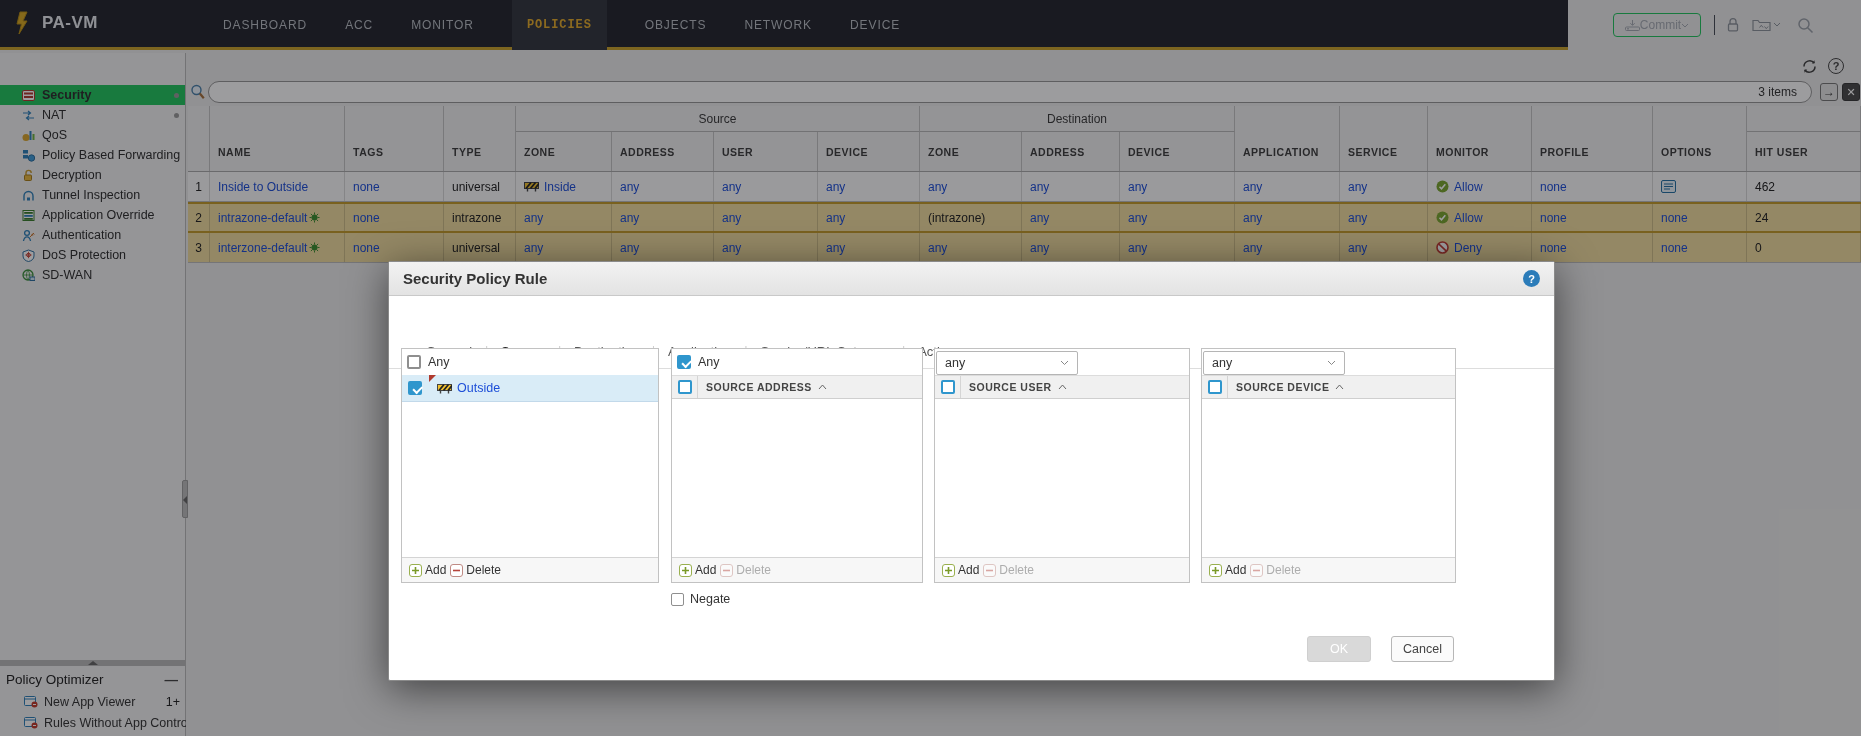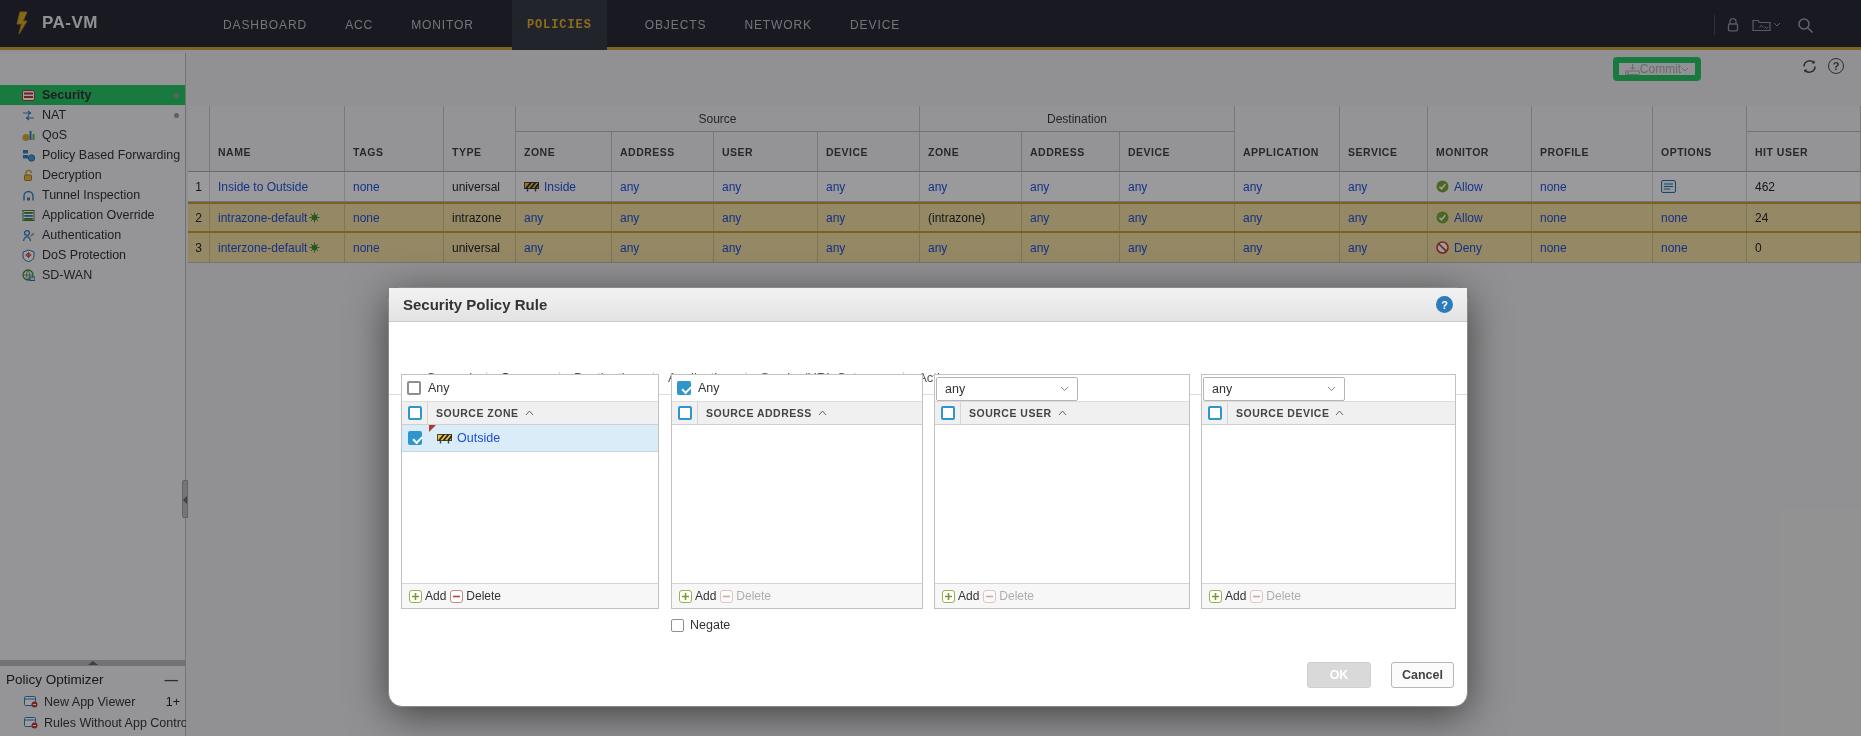--- a/index.html
+++ b/index.html
@@ -1,28 +1,28 @@
 <!DOCTYPE html>
 <html><head>
 <meta charset="utf-8">
 <style>
   html,body{margin:0;padding:0;background:#333;}
   *{box-sizing:border-box;}
   .stage{position:relative;width:1861px;height:736px;overflow:hidden;
     font-family:"Liberation Sans",sans-serif;background:#ececec;}
 
   
-  .nav{position:absolute;left:0;top:0;width:1861px;height:50px;background:#23262d;border-bottom:3px solid #c8a22c;}
+  .nav{position:absolute;left:0;top:0;width:1568px;height:50px;background:#23262d;border-bottom:3px solid #c8a22c;}
   .brand{position:absolute;left:12px;top:10px;display:flex;align-items:center;gap:8px;}
   .brand-name{color:#e8eaee;font-size:17px;font-weight:bold;letter-spacing:.5px;}
   .nav-items{position:absolute;left:223px;top:0;height:50px;display:flex;align-items:center;gap:38px;}
   .nav-item{color:#b9bdc4;font-size:12px;letter-spacing:.9px;cursor:pointer;height:50px;display:flex;align-items:center;}
   .nav-item.active{color:#e3aa2b;font-weight:bold;background:#32363f;padding:0 15px;font-family:Liberation Mono, monospace;}
-  .commit-btn{position:absolute;left:1613px;top:13px;width:88px;height:24px;border:6px solid #22c55e;border-radius:4px;
-    display:flex;align-items:center;justify-content:center;color:#a6abb3;font-size:12px;cursor:pointer;margin-top:44px;}
+  .commit-btn{position:absolute;left:1613px;top:13px;width:88px;height:24px;border:1px solid #22c55e;border-radius:4px;
+    display:flex;align-items:center;justify-content:center;color:#a6abb3;font-size:12px;cursor:pointer;}
   .nav-sep{position:absolute;left:1714px;top:15px;width:1px;height:20px;background:#474c55;}
   .nav-ico{position:absolute;top:17px;cursor:pointer;display:flex;align-items:center;gap:2px;}
 
   
   .sidebar{position:absolute;left:0;top:53px;width:186px;height:683px;background:#f2f2f2;border-right:1px solid #b9b9b9;}
   .side-item{position:relative;height:20px;display:flex;align-items:center;padding-left:22px;gap:7px;
     font-size:12.5px;color:#2e2e2e;cursor:pointer;white-space:nowrap;}
   .side-item.sel{background:#22c55e;font-weight:bold;}
   .side-dot{position:absolute;right:6px;top:8px;width:5px;height:5px;border-radius:50%;background:#9a9a9a;}
   .splitter{position:absolute;left:0;top:607px;width:186px;height:6px;background:#b9b9b9;}
@@ -63,22 +63,22 @@
   .trow.sel{border-top:2px solid #c49b2b;border-bottom:2px solid #c49b2b;height:31px;}
   .td{display:flex;align-items:center;padding-left:8px;gap:5px;font-size:12px;color:#222;
     border-right:1px solid rgba(0,0,0,.14);overflow:hidden;white-space:nowrap;}
   .td.num{justify-content:center;padding-left:0;}
   .lnk{color:#1d4ed8;cursor:pointer;text-decoration:none;}
 
   
   .dim{position:absolute;left:0;top:0;width:1861px;height:736px;background:rgba(10,11,14,.40);z-index:40;}
 
   
-  .modal{position:absolute;left:388px;top:287px;width:1080px;height:420px;background:#fff;z-index:60;
-    border:1px solid #8a8a8a;border-radius:14px;box-shadow:0 8px 40px rgba(0,0,0,.55);}
+  .modal{position:absolute;left:388px;top:261px;width:1167px;height:420px;background:#fff;z-index:60;
+    border:1px solid #8a8a8a;border-radius:2px;box-shadow:0 8px 40px rgba(0,0,0,.55);}
   .m-head{height:34px;background:linear-gradient(#f2f2f2,#e3e3e3);border-bottom:1px solid #c9c9c9;
     display:flex;align-items:center;padding:0 14px;}
   .m-title{font-size:15px;font-weight:bold;color:#333;flex:1;}
   .m-help{width:17px;height:17px;border-radius:50%;background:#2b7cb9;color:#fff;font-size:11px;font-weight:bold;
     display:flex;align-items:center;justify-content:center;cursor:pointer;}
   .m-tabs{height:73px;border-bottom:1px solid #ddd;display:flex;align-items:flex-end;padding-left:24px;}
   .m-tab{padding:0 13px 10px;font-size:13px;color:#555;cursor:pointer;margin-bottom:-1px;}
   .m-tab.active{font-weight:bold;color:#222;border-bottom:3px solid #0a95d6;padding-bottom:7px;}
   .m-tab.alert{border-bottom:3px solid #cf4d4d;padding-bottom:7px;}
   .m-pipe{color:#c9c9c9;padding-bottom:12px;font-size:11px;}
@@ -102,21 +102,21 @@
   .cb.blue{border-color:#2f96cd;}
   .cb.checked{background:#2f96cd;border-color:#2f96cd;}
   .cb.checked::after{content:"";position:absolute;left:2.5px;top:2.5px;width:7px;height:3.5px;
     border-left:2px solid #fff;border-bottom:2px solid #fff;transform:rotate(-45deg);}
   .cb.small{width:13px;height:13px;border-width:1.5px;}
 
   .select{width:142px;height:24px;margin:1px 0 0 1px;border:1px solid #b5b5b5;border-radius:2px;background:#fff;
     display:flex;align-items:center;justify-content:space-between;padding:0 8px;font-size:12.5px;color:#333;cursor:pointer;}
 
   .negate{position:absolute;left:282px;top:330px;display:flex;align-items:center;gap:6px;font-size:12.5px;color:#333;}
-  .m-btns{position:absolute;top:374px;left:0;width:100%;height:26px;font-weight:bold;}
+  .m-btns{position:absolute;top:374px;left:0;width:100%;height:26px;}
   .btn{position:absolute;height:26px;border-radius:3px;font-size:12.5px;display:flex;align-items:center;justify-content:center;cursor:pointer;}
   .btn-ok{left:918px;width:64px;background:#d9d9d9;color:#fff;border:1px solid #cfcfcf;cursor:default;}
   .btn-cancel{left:1002px;width:63px;background:#fbfbfb;color:#444;border:1px solid #b7b7b7;}
 
   svg{flex:0 0 auto;display:block;}
 </style>
 </head>
 <body>
 
 <div class="stage">
@@ -293,20 +293,35 @@
 
   <div class="content-icons" style="left:1801px;">
     <svg width="17" height="17" viewBox="0 0 17 17">
       <path d="M14 8.5a5.7 5.7 0 01-10.2 3.5M3 8.5A5.7 5.7 0 0113.2 5" fill="none" stroke="#3f3f3f" stroke-width="1.5"></path>
       <path d="M13.4 2.2l.4 3-3 .3z" fill="#3f3f3f"></path>
         <path d="M3.6 14.8l-.4-3 3-.3z" fill="#3f3f3f"></path>
     </svg>
     <span class="help-round">?</span>
   </div>
 
+  <div class="filter-row">
+    <svg style="position:absolute;left:2px;top:6px;" width="16" height="17" viewBox="0 0 16 17">
+      <circle cx="6.5" cy="6" r="4.5" fill="#e8f1f8" stroke="#4a7fa8" stroke-width="1.4"></circle>
+      <path d="M9.8 9.5l4 4.8" stroke="#a5713c" stroke-width="2.2"></path>
+    </svg>
+    <div class="filter-input">
+      <span>3 items</span>
+    </div>
+    <div class="sq-btn apply-btn">
+      <span>→</span>
+    </div>
+    <div class="sq-btn clear-btn">
+      <span>✕</span>
+    </div>
+  </div>
 
   <div class="ptable">
     <div class="grid ghead">
       <div class="gc"></div>
         <div class="gc"></div>
         <div class="gc"></div>
         <div class="gc"></div>
       <div class="gc group" style="grid-column:5/9">
         <span>Source</span>
       </div>
@@ -530,31 +545,20 @@
       <span class="m-tab">Service/URL Category</span>
         <span class="m-pipe">|</span>
       <span class="m-tab">Actions</span>
     </div>
 
     <div class="panel p1">
       <div class="p-any">
         <span class="cb"></span>
         <span>Any</span>
       </div>
-      <div class="p-head">
-        <span class="p-cbcell">
-            <span class="cb blue"></span>
-          </span>
-        <span class="p-head-label">
-          <span>SOURCE ZONE</span>
-          <svg width="9" height="6" viewBox="0 0 9 6">
-              <path d="M1 5l3.5-4L8 5" fill="none" stroke="#666"></path>
-            </svg>
-        </span>
-      </div>
       <div class="p-list">
         <div class="p-item">
           <span class="flag"></span>
           <span class="p-cbcell" style="border-right:none;">
               <span class="cb checked"></span>
             </span>
           <span class="p-item-label">
             <svg width="15" height="11" viewBox="0 0 15 11">
               <rect x="0.5" y="1.5" width="14" height="6" fill="#f2c230" stroke="#444"></rect>
               <path d="M2 7.5L7 1.5M6.5 7.5l5-6M11 7.5l4-5" stroke="#222" stroke-width="1.8"></path>

